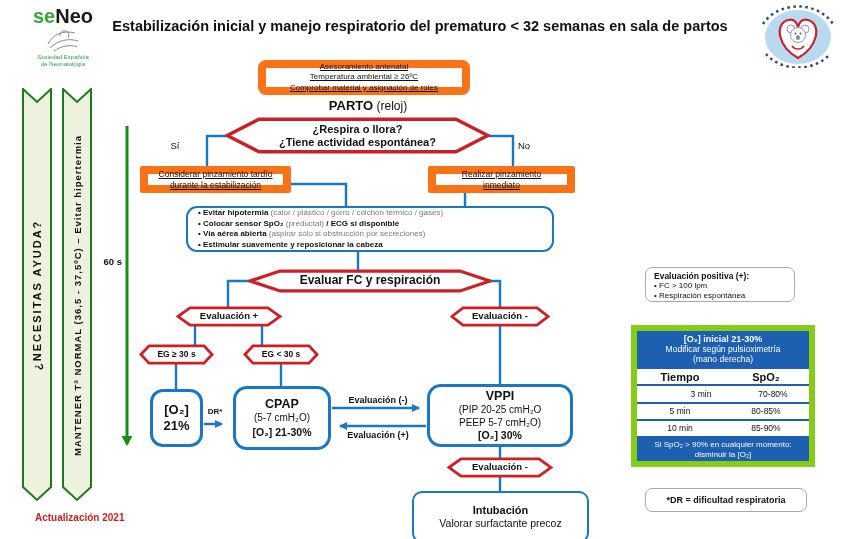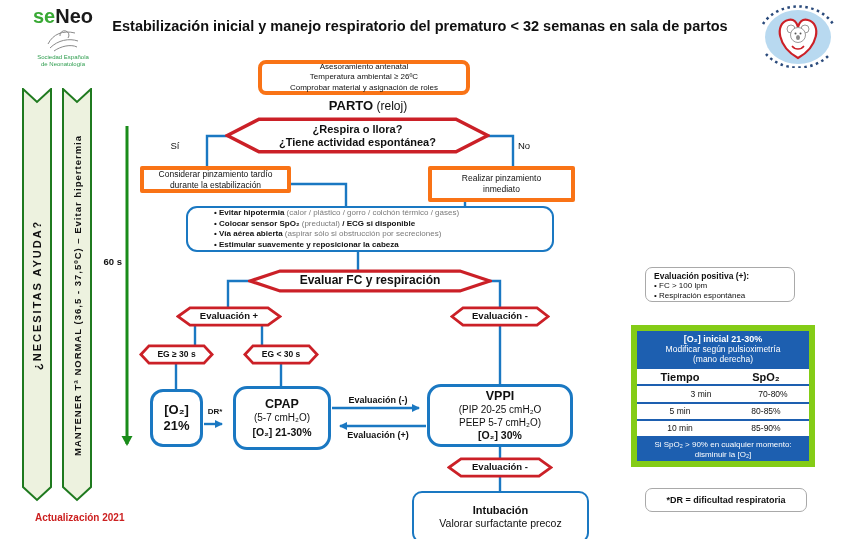--- a/index.html
+++ b/index.html
@@ -2,29 +2,29 @@
 <html><head>
 <meta charset="utf-8">
 <style>
   html,body{margin:0;padding:0;background:#fff;}
   #canvas{position:relative;width:848px;height:539px;background:#fff;overflow:hidden;
           font-family:"Liberation Sans",sans-serif;color:#111;}
   .abs{position:absolute;}
   .wires{position:absolute;left:0;top:0;z-index:0;}
   .box{position:absolute;background:#fff;z-index:2;display:flex;flex-direction:column;
        align-items:center;justify-content:center;text-align:center;box-sizing:border-box;}
-  .blue-border{border:4px solid #f97316;}
+  .blue-border{border:8px solid #f97316;text-decoration:underline;}
   .hex{position:absolute;z-index:2;display:flex;align-items:center;justify-content:center;text-align:center;}
   .hex svg{position:absolute;left:0;top:0;}
   .hex .hx-label{position:relative;z-index:1;font-weight:bold;line-height:1.15;}
   .lbl{position:absolute;z-index:3;}
   .ribbon{position:absolute;z-index:2;}
   .ribbon .rtext{position:absolute;inset:0;display:flex;align-items:center;justify-content:center;
        writing-mode:vertical-rl;transform:rotate(180deg);font-weight:bold;color:#111;white-space:nowrap;}
-  .bullets-line{display:block;text-align:left;margin-left:16px;}
+  .bullets-line{display:block;text-align:left;}
   .b{font-weight:bold;color:#111;}
   .g{color:#7a7a7a;}
   .tbl{position:absolute;z-index:2;box-sizing:border-box;background:#eab308;border:6px solid #84cc16;
        display:flex;flex-direction:column;font-size:8.5px;text-align:center;}
   .tbl .bluebg{background:#1d5fb0;color:#fff;}
   .tbl .row2{display:flex;border-top:2px solid #1d5fb0;align-items:center;}
   .tbl .row2 > div{flex:1;}
   .graybox{position:absolute;z-index:2;background:#fff;border:1.5px solid #a9a9a9;border-radius:7px;
        box-sizing:border-box;}
 </style>
@@ -135,21 +135,21 @@
     </span>
   </div>
 
   <div class="lbl" style="left:160px;top:140px;width:30px;text-align:center;font-size:9.5px;">Sí</div>
   <div class="lbl" style="left:518px;top:140px;width:30px;text-align:left;font-size:9.5px;">No</div>
 
   <div class="box blue-border" style="left:140px;top:166px;width:151px;height:27px;border-radius:2px;font-size:8.5px;line-height:11px;">
     <span>Considerar pinzamiento tardío</span>
     <span>durante la estabilización</span>
   </div>
-  <div class="box blue-border" style="left:428px;top:166px;width:147px;height:36px;border-radius:2px;font-size:8.5px;line-height:11px;">
+  <div class="box blue-border" style="left:428px;top:166px;width:147px;height:27px;border-radius:2px;font-size:8.5px;line-height:11px;">
     <span>Realizar pinzamiento</span>
     <span>inmediato</span>
   </div>
 
   <div class="box" style="left:186px;top:206px;width:368px;height:46px;border:2.5px solid #1a78c2;border-radius:11px;
        font-size:8px;line-height:10.5px;align-items:flex-start;padding:2px 10px;">
     <span class="bullets-line"><span class="b">• Evitar hipotermia </span><span class="g">(calor / plástico / gorro / colchón térmico / gases)</span></span>
     <span class="bullets-line"><span class="b">• Colocar sensor SpO₂ </span><span class="g">(preductal)</span><span class="b"> / ECG si disponible</span></span>
     <span class="bullets-line"><span class="b">• Vía aérea abierta </span><span class="g">(aspirar sólo si obstrucción por secreciones)</span></span>
     <span class="bullets-line"><span class="b">• Estimular suavemente y reposicionar la cabeza</span></span>

